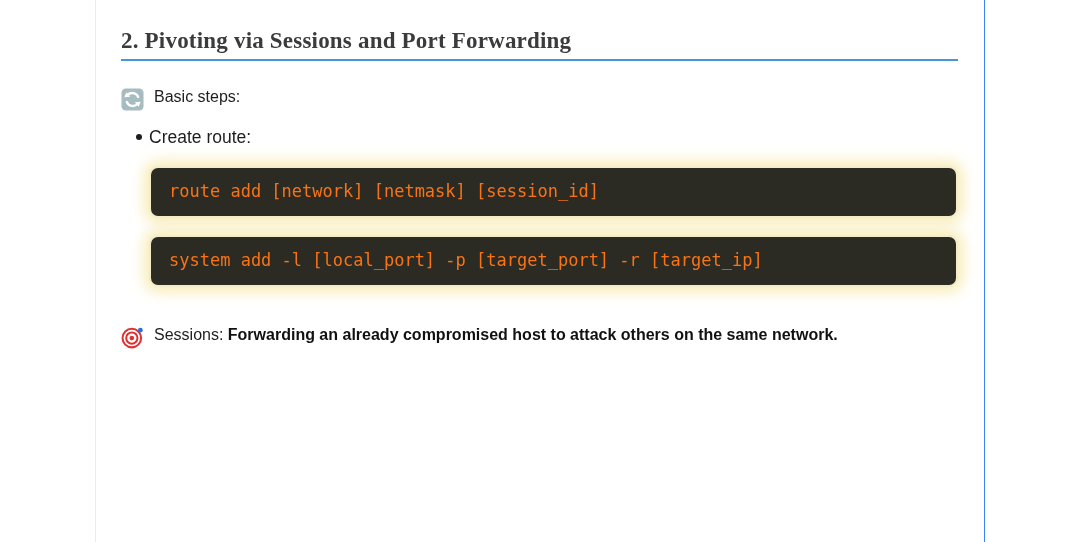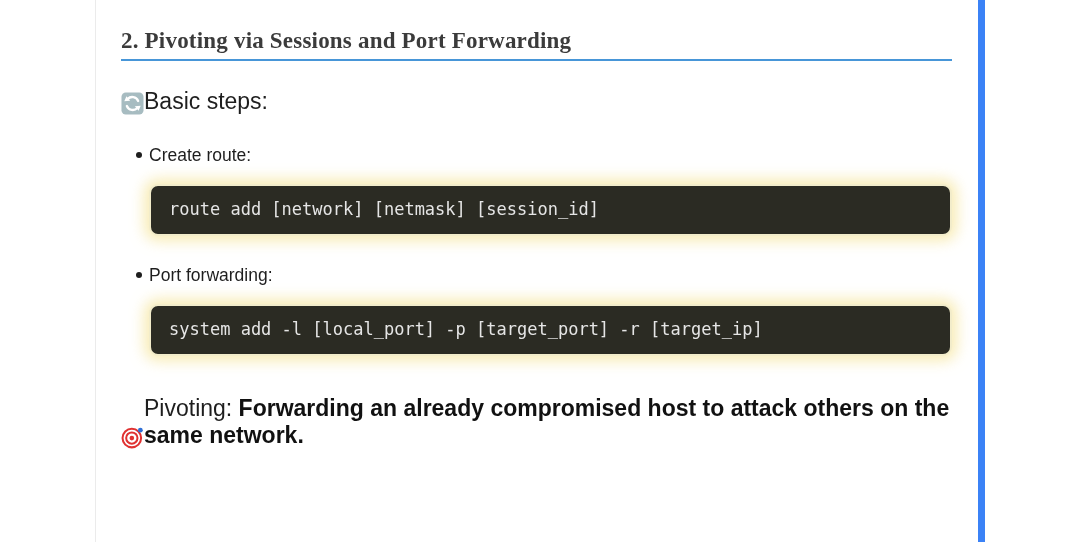--- a/index.html
+++ b/index.html
@@ -8,21 +8,21 @@
     background: #ffffff;
     font-family: "Liberation Sans", sans-serif;
     overflow: hidden;
   }
   .card {
     width: 890px;
     height: 542px;
     margin: 0 auto;
     background: #ffffff;
     border-left: 1px solid #ebebeb;
-    border-right: 7px solid #3b82f6;
+    border-right: 1px solid #3b82f6;
     padding: 26px 26px 0 25px;
   }
   h2.section-heading {
     font-family: "Liberation Serif", serif;
     font-weight: 700;
     font-size: 23px;
     line-height: 1.3;
     color: #3b3b3b;
     letter-spacing: 0.2px;
     margin-bottom: 3px;
@@ -38,33 +38,34 @@
     font-size: 17px;
     line-height: 34px;
     color: #1e1e1e;
   }
   p.intro strong, .purpose strong {
     font-weight: 700;
     color: #111111;
   }
   .icon-line {
     display: flex;
-    align-items: flex-end;
-    font-size: 23px;
+    align-items: flex-start;
+    gap: 10px;
+    font-size: 16px;
     color: #1e1e1e;
   }
   .icon-line.basic { margin-top: 27px; }
   .emoji {
     display: inline-flex;
     width: 23px; height: 23px;
     flex: 0 0 auto;
   }
   .emoji svg { width: 100%; height: 100%; }
   ul.steps {
-    margin-top: 28px;
+    margin-top: 14px;
     padding-left: 28px;
     list-style: none;
   }
   ul.steps li { position: relative; }
   ul.steps li .li-label {
     font-size: 17.5px;
     color: #1e1e1e;
     line-height: 24px;
   }
   ul.steps li .li-label::before {
@@ -80,21 +81,21 @@
   pre.code {
     margin-top: 17px;
     background: #2b2b23;
     border: 2px solid #f2ecca;
     border-radius: 9px;
     box-shadow: 0 0 14px 5px rgba(246, 229, 158, 0.75);
     padding: 13px 18px 15px 18px;
     font-family: "DejaVu Sans Mono", monospace;
     font-size: 17px;
     line-height: 20px;
-    color: #e5e5e5;
+    color: #f97316;
     white-space: pre;
     overflow: hidden;
   }
   .icon-line.purpose { margin-top: 39px; }
   .line-text { display: inline; }
 </style>
 </head>
 <body>
 
 <div class="card">
@@ -116,30 +117,29 @@
     </span>
     <span>Basic steps:</span>
   </div>
 
   <ul class="steps">
     <li>
       <div class="li-label">Create route:</div>
       <pre class="code"><code>route add [network] [netmask] [session_id]</code></pre>
     </li>
     <li>
-      <div class="li-label">Port forwarding:</div>
       <pre class="code"><code>system add -l [local_port] -p [target_port] -r [target_ip]</code></pre>
     </li>
   </ul>
 
   <div class="icon-line purpose">
     <span class="emoji">
       <svg viewBox="0 0 24 24" aria-hidden="true">
         <circle cx="11.3" cy="12.6" r="9.7" fill="none" stroke="#e03131" stroke-width="2.1"></circle>
         <circle cx="11.3" cy="12.6" r="5.9" fill="none" stroke="#e03131" stroke-width="2.1"></circle>
         <circle cx="11.3" cy="12.6" r="2.4" fill="#e03131"></circle>
         <circle cx="20.2" cy="4.4" r="2.5" fill="#2f6fd6"></circle>
       </svg>
     </span>
-    <span class="line-text"><span>Pivoting: </span><strong>Forwarding an already compromised host to attack others on the same network.</strong></span>
+    <span class="line-text"><span>Sessions: </span><strong>Forwarding an already compromised host to attack others on the same network.</strong></span>
   </div>
 
 </div>
 
 </body></html>

